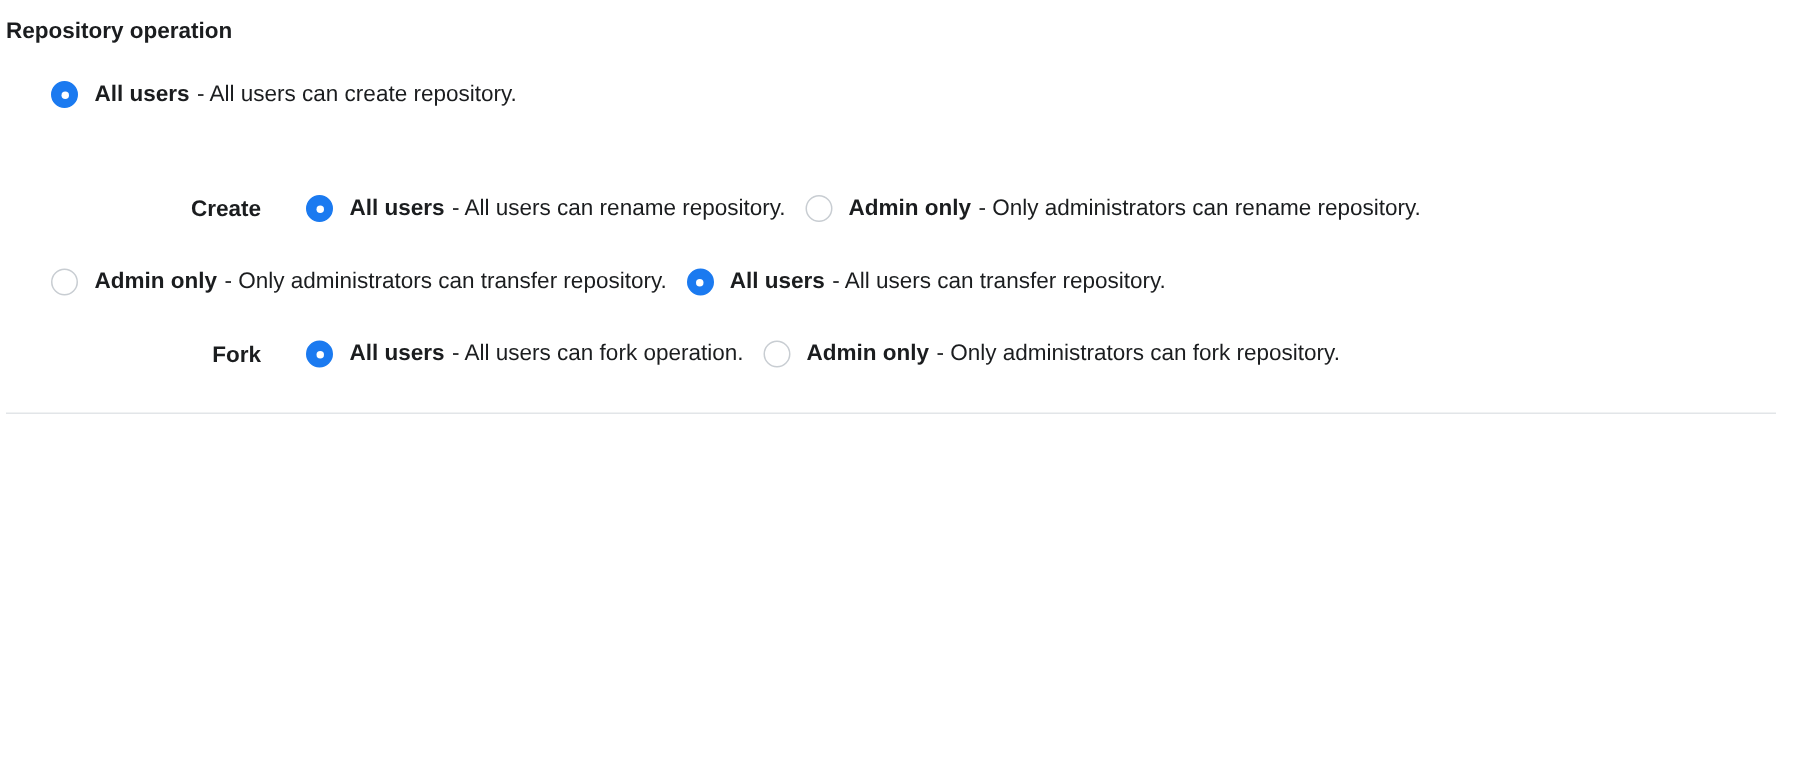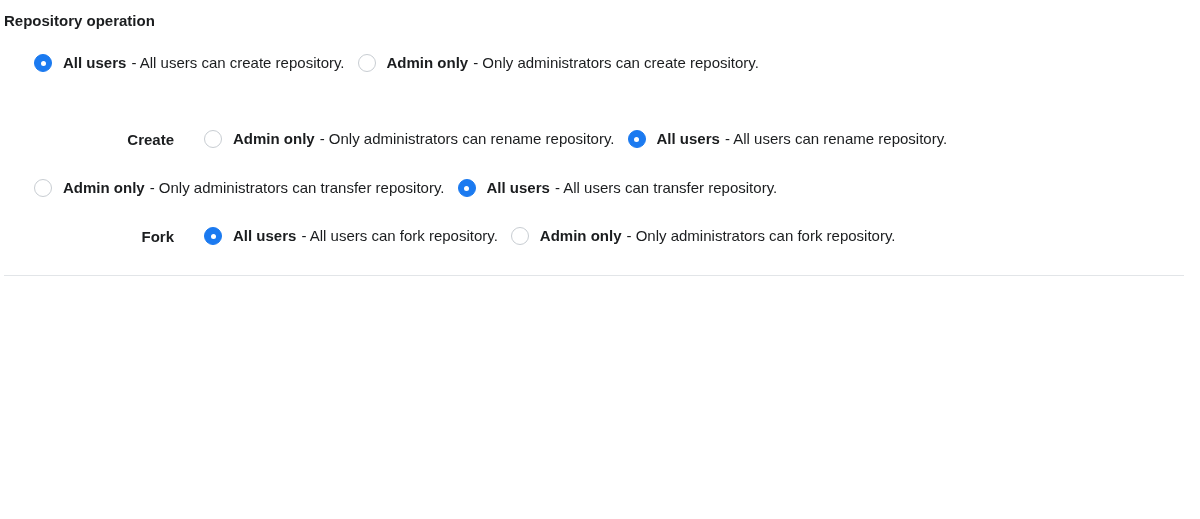--- a/index.html
+++ b/index.html
@@ -83,41 +83,37 @@
 <div class="settings">
   <h4 class="section-title">Repository operation</h4>
   <div id="groups">
   <div class="group">
     <div class="options">
   <label class="option">
     <span class="radio checked"></span>
     <span class="option-text"><b class="option-name">All users</b><span class="option-desc">- All users can create repository.</span></span>
   </label>
 
-  <label class="option">
-    <span class="radio"></span>
-    <span class="option-text"><b class="option-name">Admin only</b><span class="option-desc">- Only administrators can create repository.</span></span>
-  </label>
 </div>
   </div>
 
   <div class="group">
   </div>
 
   <div class="group">
     <div class="group-label">Create</div>
     <div class="options">
   <label class="option">
-    <span class="radio"></span>
-    <span class="option-text"><b class="option-name">Admin only</b><span class="option-desc">- Only administrators can rename repository.</span></span>
+    <span class="radio checked"></span>
+    <span class="option-text"><b class="option-name">All users</b><span class="option-desc">- All users can rename repository.</span></span>
   </label>
 
   <label class="option">
-    <span class="radio checked"></span>
-    <span class="option-text"><b class="option-name">All users</b><span class="option-desc">- All users can rename repository.</span></span>
+    <span class="radio"></span>
+    <span class="option-text"><b class="option-name">Admin only</b><span class="option-desc">- Only administrators can rename repository.</span></span>
   </label>
 </div>
   </div>
 
   <div class="group">
     <div class="options">
   <label class="option">
     <span class="radio"></span>
     <span class="option-text"><b class="option-name">Admin only</b><span class="option-desc">- Only administrators can transfer repository.</span></span>
   </label>
@@ -127,21 +123,21 @@
     <span class="option-text"><b class="option-name">All users</b><span class="option-desc">- All users can transfer repository.</span></span>
   </label>
 </div>
   </div>
 
   <div class="group">
     <div class="group-label">Fork</div>
     <div class="options">
   <label class="option">
     <span class="radio checked"></span>
-    <span class="option-text"><b class="option-name">All users</b><span class="option-desc">- All users can fork repository.</span></span>
+    <span class="option-text"><b class="option-name">All users</b><span class="option-desc">- All users can fork operation.</span></span>
   </label>
 
   <label class="option">
     <span class="radio"></span>
     <span class="option-text"><b class="option-name">Admin only</b><span class="option-desc">- Only administrators can fork repository.</span></span>
   </label>
 </div>
   </div>
 </div>
   <div class="divider"></div>

